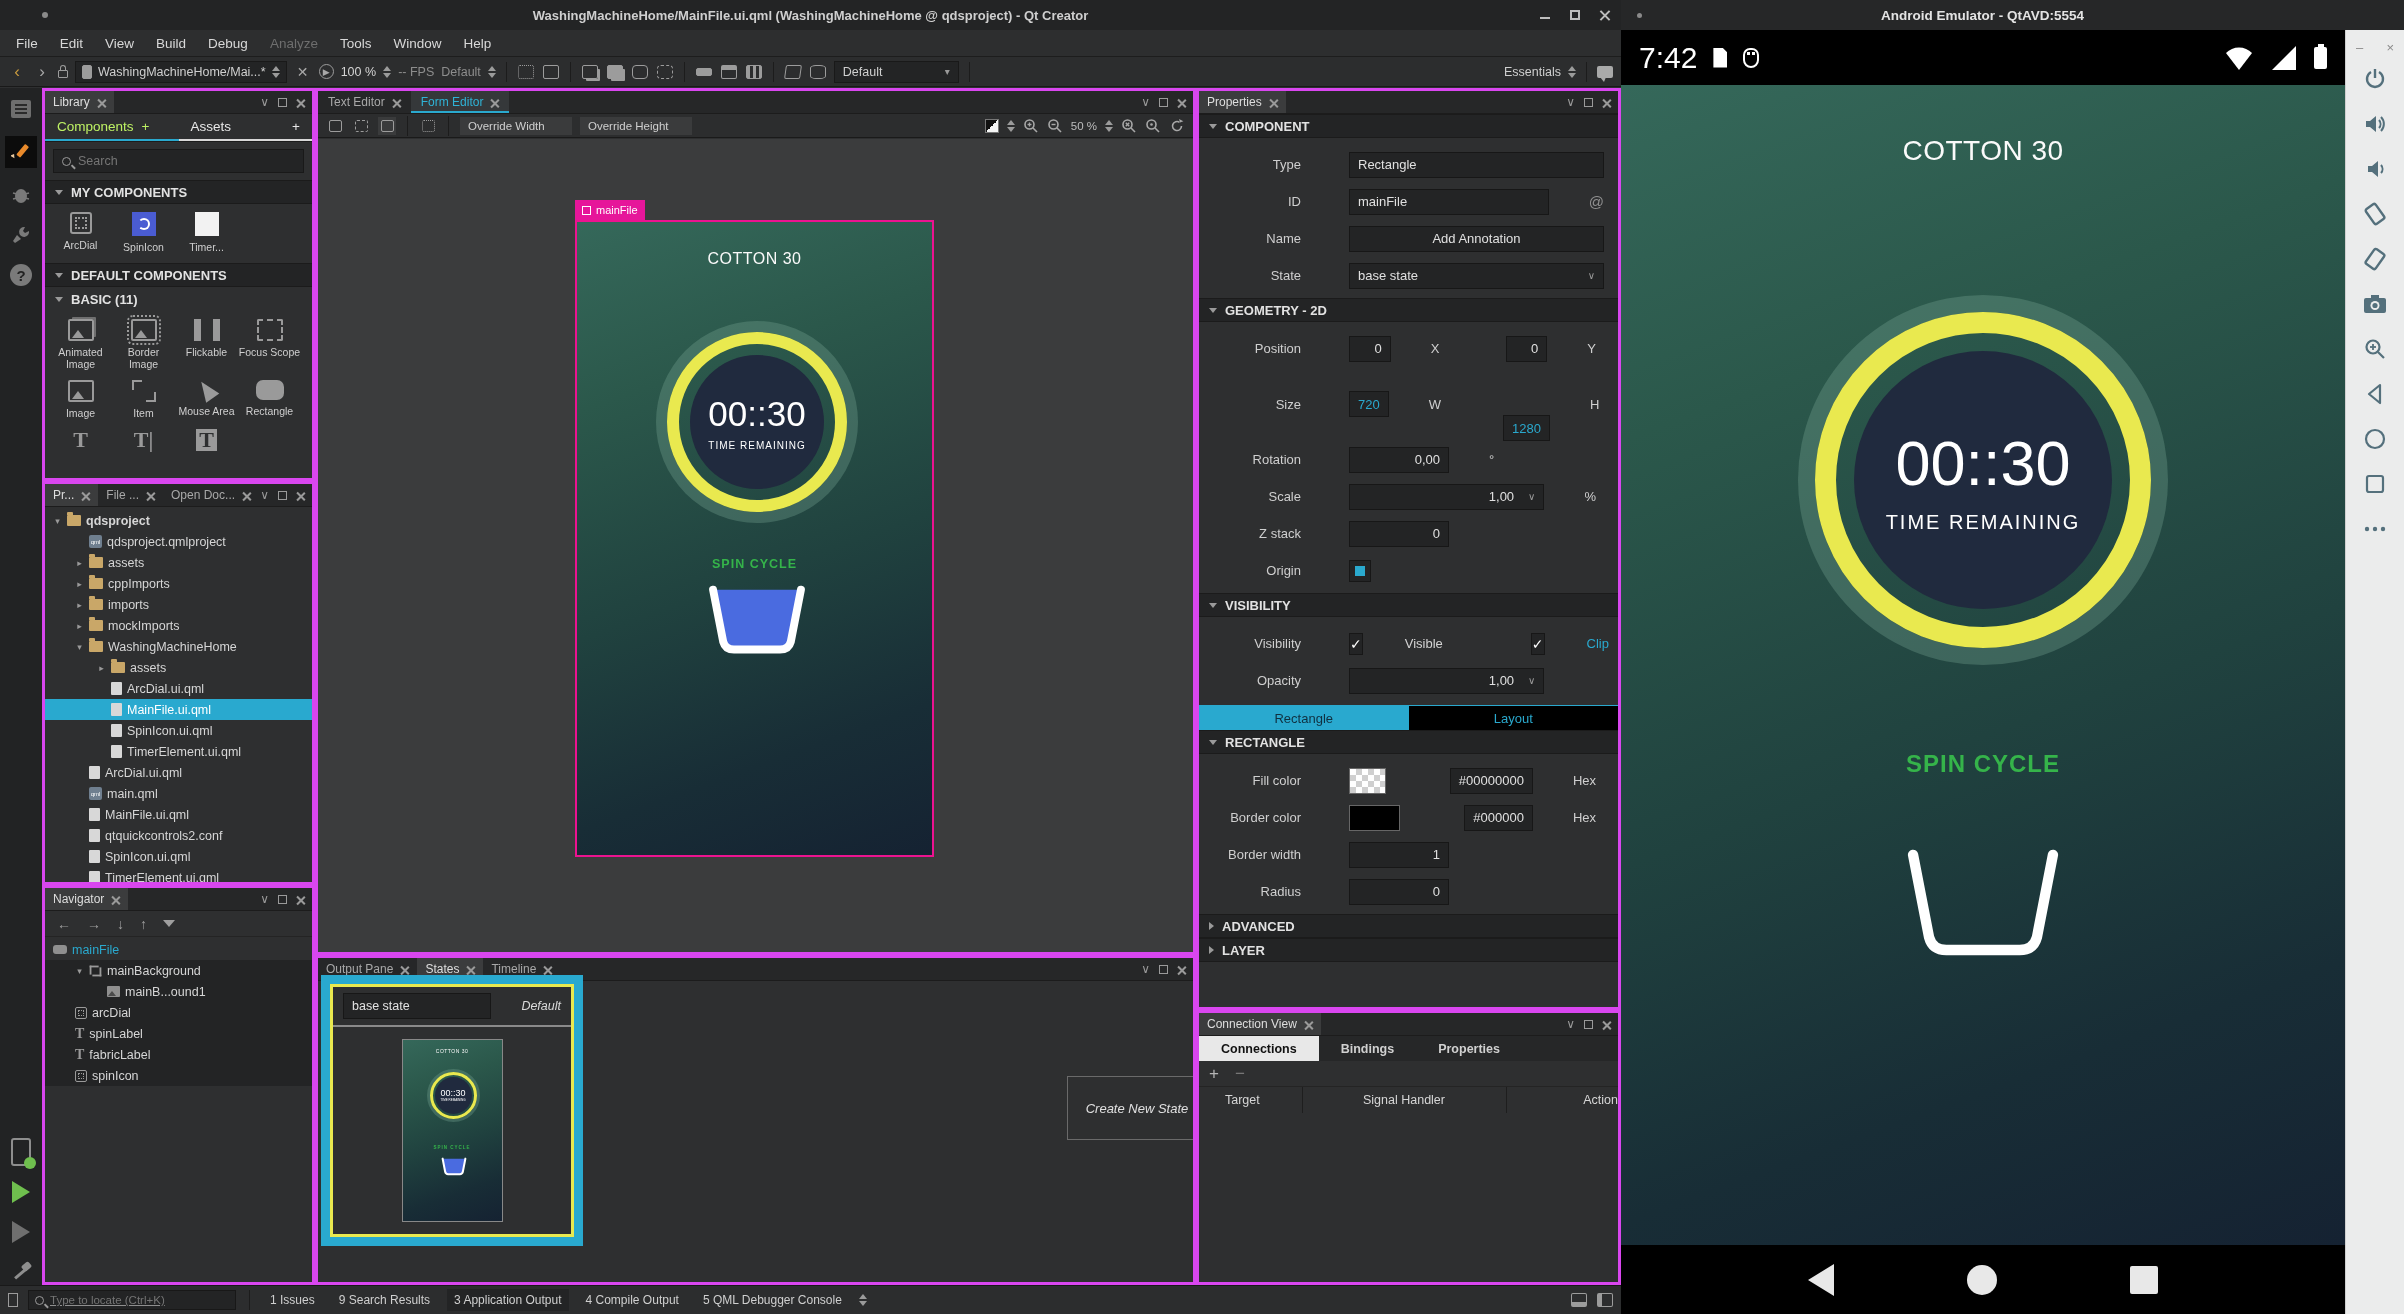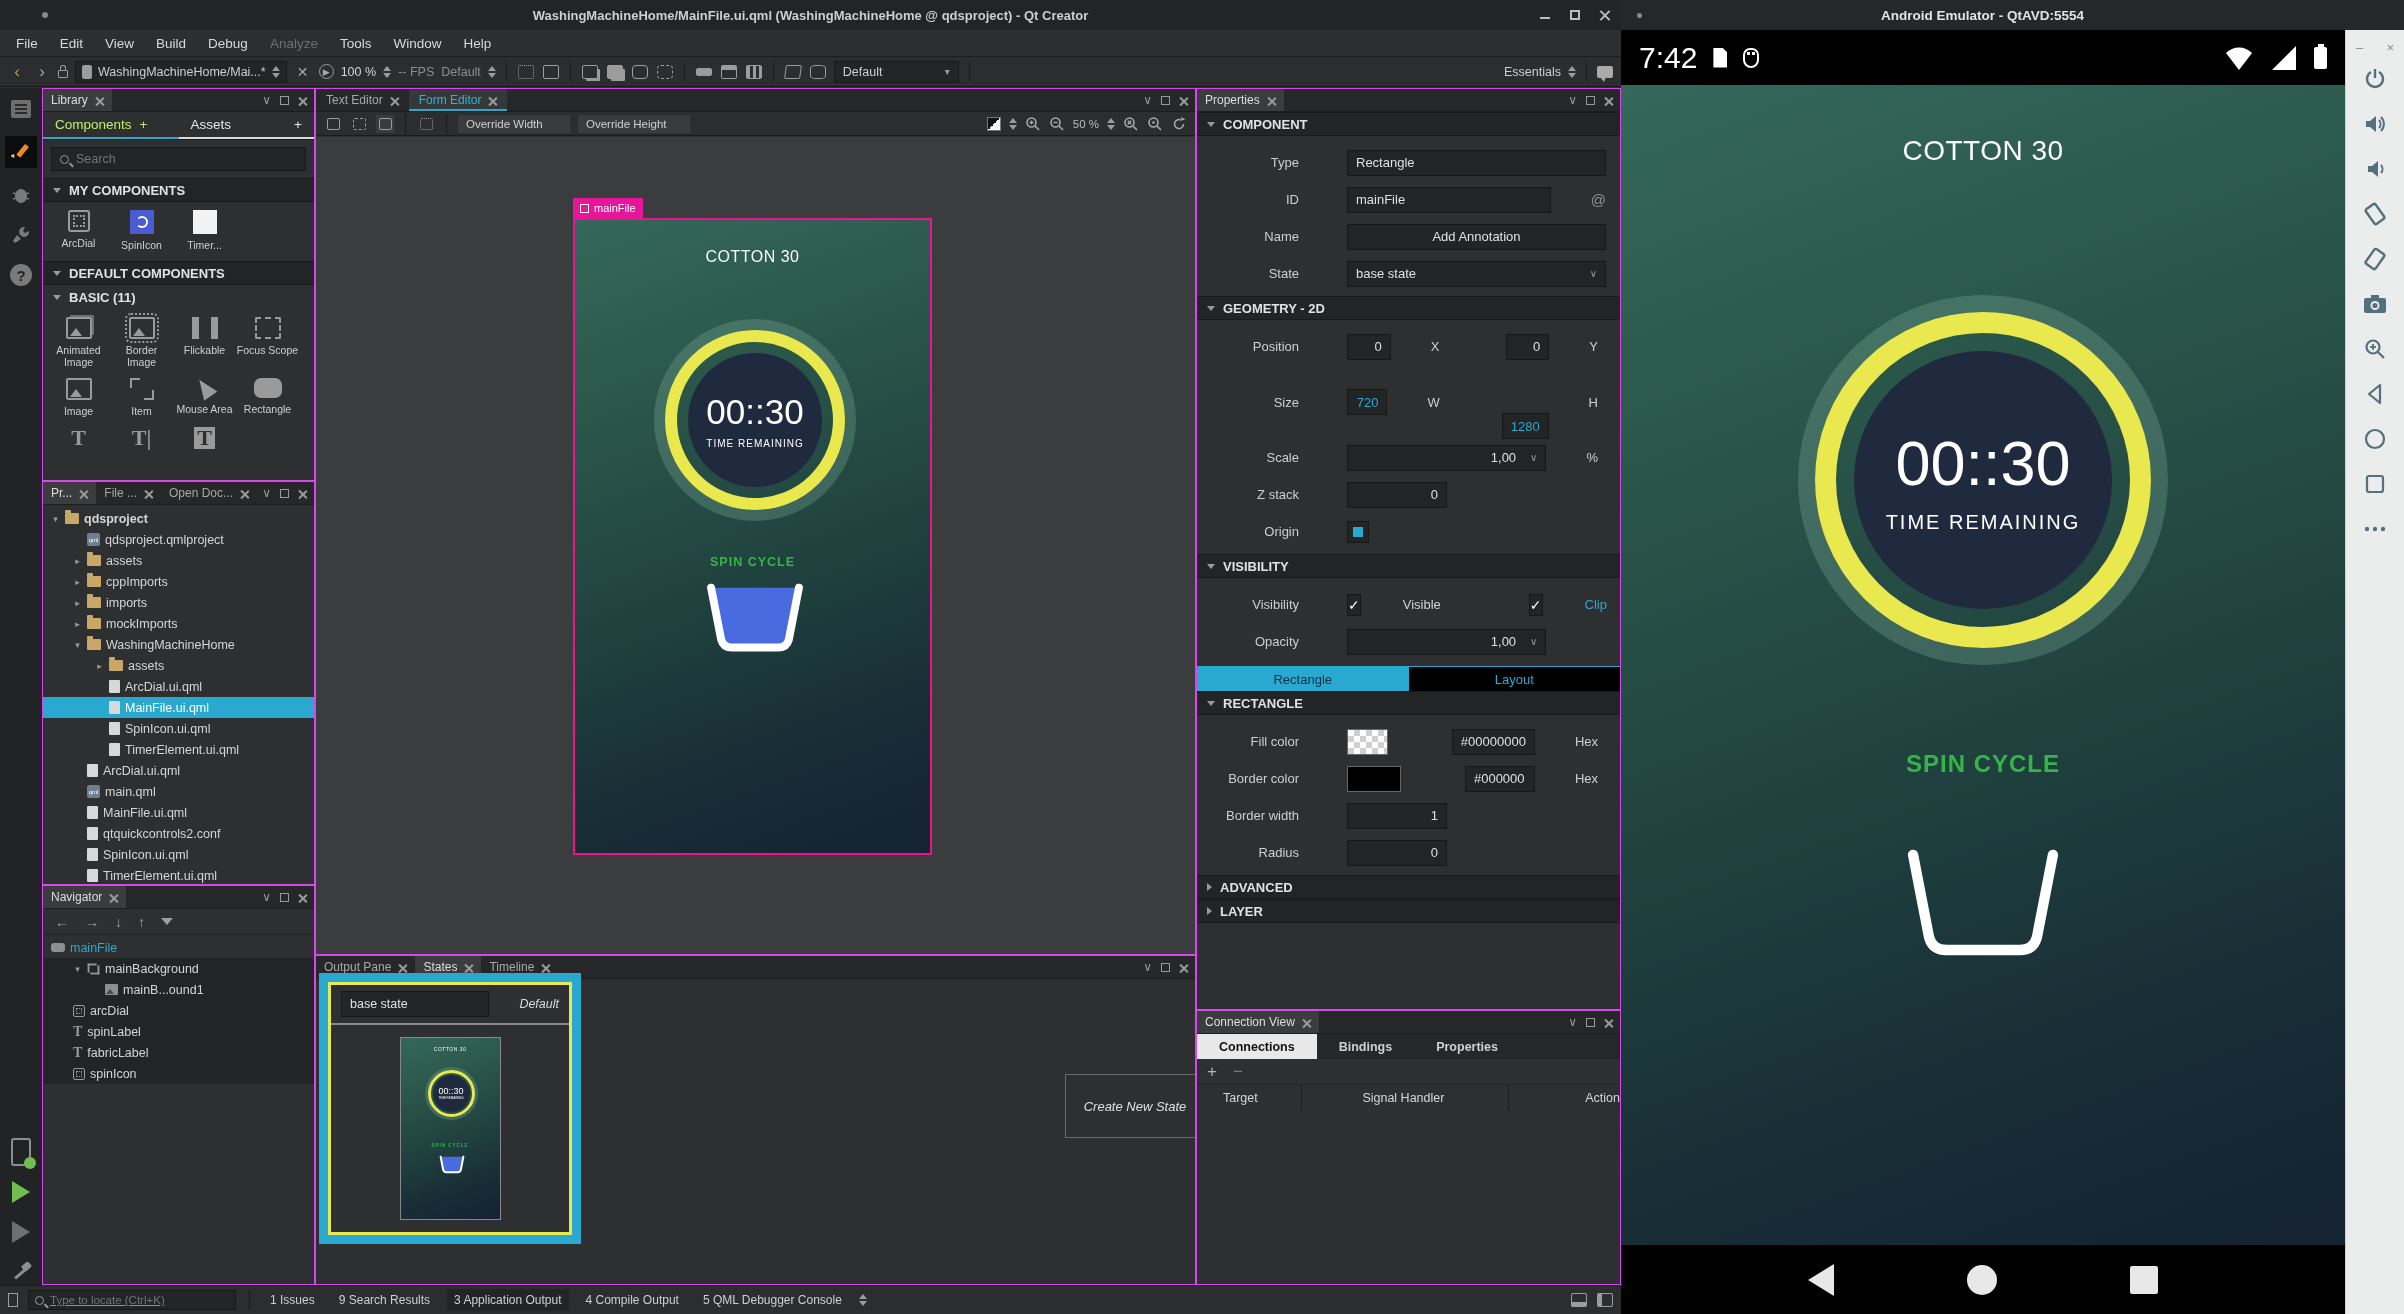--- a/index.html
+++ b/index.html
@@ -50,21 +50,21 @@
   .qcircle { width:22px; height:22px; border-radius:50%; background:#7a7a7a; color:#222; font-weight:bold; font-size:15px; display:flex; align-items:center; justify-content:center; }
   .play-tri { width:0; height:0; border-top:11px solid transparent; border-bottom:11px solid transparent; border-left:18px solid #6fbf4e; }
   .play-tri.gray { border-left-color:#6f6f6f; }
   .devbox { width:20px; height:28px; border:2px solid #8e8e8e; border-radius:3px; position:relative; }
   .devbox::after { content:""; position:absolute; right:-7px; bottom:-5px; width:12px; height:12px; border-radius:50%; background:#6fbf4e; }
   .hammer { width:22px; height:22px; position:relative; }
   .hammer::before { content:""; position:absolute; left:3px; top:10px; width:18px; height:3px; background:#8e8e8e; transform:rotate(-40deg); }
   .hammer::after { content:""; position:absolute; left:12px; top:2px; width:9px; height:7px; background:#8e8e8e; border-radius:2px; transform:rotate(-40deg); }
 
   
-  .panel { position:absolute; background:#2e2f30; border:1px solid #d946ef; }
+  .panel { position:absolute; background:#2e2f30; border:3px solid #d946ef; }
   .phead { height:23px; background:#262728; border-bottom:1px solid #1c1c1c; display:flex; align-items:stretch; font-size:12px; }
   .ptab { display:flex; align-items:center; gap:7px; padding:0 8px; background:#3b3c3d; color:#dedede; }
   .ptab.idle { background:transparent; color:#a8a8a8; }
   .xico { position:relative; width:9px; height:9px; display:inline-block; }
   .xico::before,.xico::after { content:""; position:absolute; left:4px; top:0; width:1.5px; height:11px; background:#9a9a9a; }
   .xico::before { transform:rotate(45deg);} .xico::after { transform:rotate(-45deg);}
   .pcorner { margin-left:auto; display:flex; align-items:center; gap:9px; padding-right:7px; color:#9a9a9a; }
   .sqico { width:9px; height:9px; border:1.5px solid #9a9a9a; }
 
   
@@ -810,20 +810,27 @@
         <span class="pfield num cyan" style="width:100px;">
             <span>720</span>
           </span>
         <span class="punit">W</span>
         <span class="pfield num cyan" style="width:100px;margin-left:22px;margin-top:48px;">
             <span>1280</span>
           </span>
         <span class="punit">H</span>
       </div>
       <div class="prow">
+        <span class="plabel">Rotation</span>
+        <span class="pfield num" style="width:100px;">
+            <span>0,00</span>
+          </span>
+        <span class="punit">°</span>
+      </div>
+      <div class="prow">
         <span class="plabel">Scale</span>
         <span class="pfield grow num">
             <span>1,00</span>
             <span class="chev" style="margin-left:14px;">∨</span>
           </span>
         <span class="punit">%</span>
       </div>
       <div class="prow">
         <span class="plabel">Z stack</span>
         <span class="pfield num" style="width:100px;">

